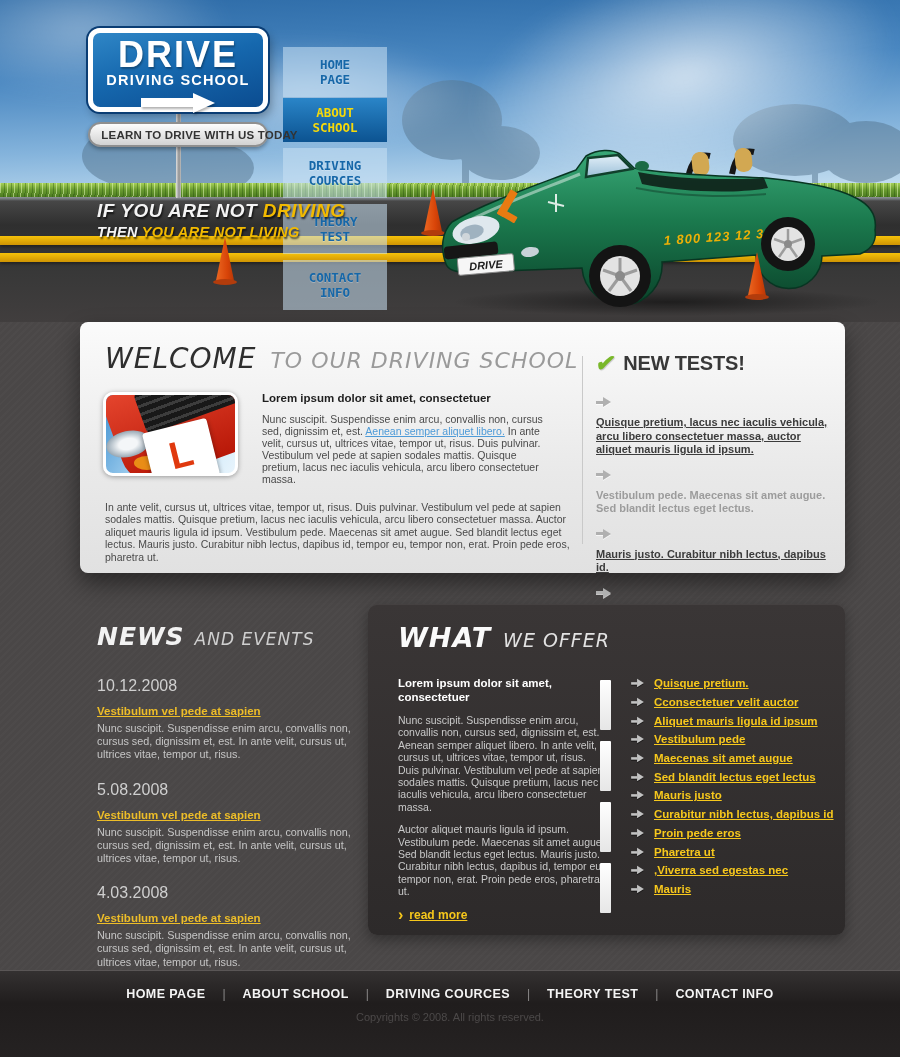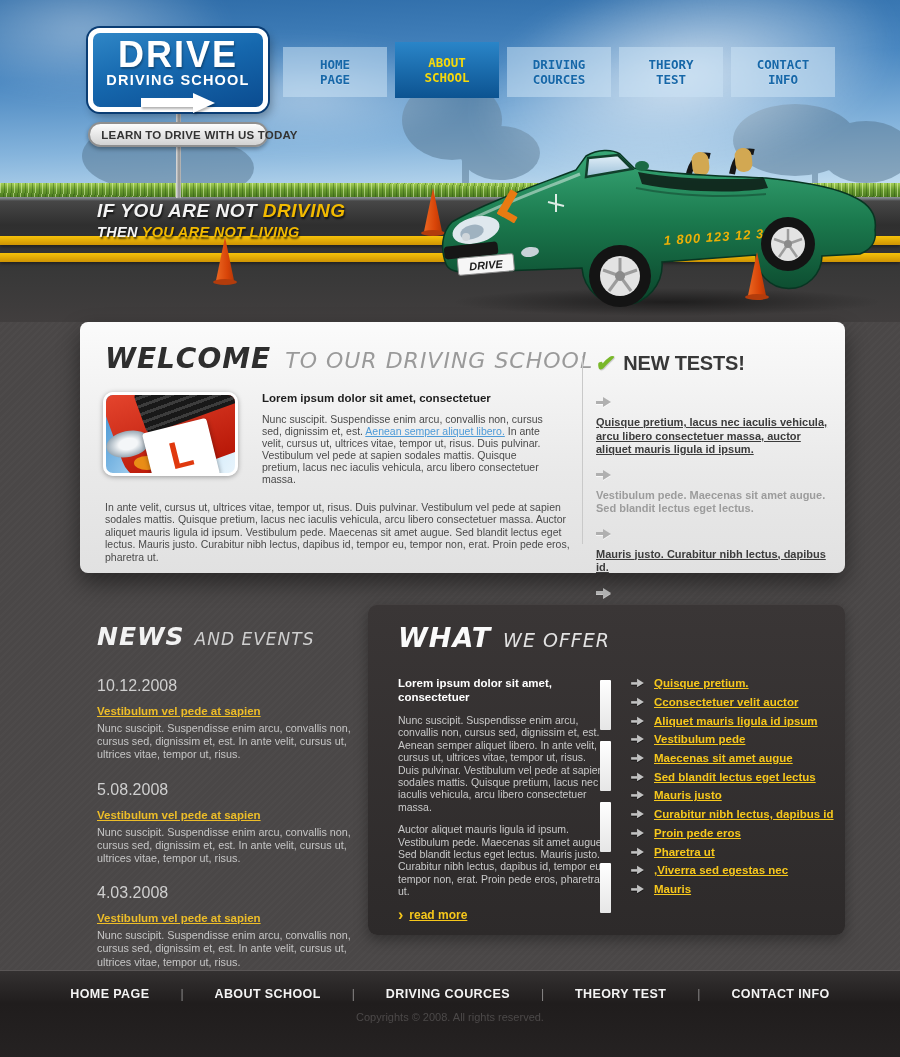--- a/index.html
+++ b/index.html
@@ -42,26 +42,26 @@
   .sign-arrow{position:relative;margin:5px auto 0;width:86px;height:20px;filter:drop-shadow(1px 2px 1px rgba(0,0,0,.3));}
   .sign-arrow i{position:absolute;left:6px;top:5px;width:52px;height:9px;background:#fff;}
   .sign-arrow b{position:absolute;left:58px;top:0;width:0;height:0;
         border-left:22px solid #fff;border-top:10px solid transparent;border-bottom:10px solid transparent;}
   .badge{position:absolute;left:88px;top:122px;width:180px;height:25px;z-index:5;
         border-radius:13px;background:linear-gradient(180deg,#fdfdfd,#d2d2d2);
         border:2px solid #8f8f8f;box-shadow:0 2px 4px rgba(0,0,0,.35);
         display:flex;align-items:center;justify-content:center;
         font-size:11.5px;font-weight:bold;color:#333;letter-spacing:.2px;white-space:nowrap;padding-left:43px;}
 
-  .tabs{position:absolute;left:283px;top:42px;display:flex;align-items:flex-start;gap:8px;z-index:4;}
+  .tabs{position:absolute;left:283px;top:42px;display:flex;align-items:center;gap:1px;z-index:4;flex-direction:column;}
   .tab{width:104px;height:50px;margin-top:5px;display:flex;flex-direction:column;align-items:center;justify-content:center;
        background:rgba(202,226,244,.55);color:#1667a8;cursor:pointer;
        font-family:"DejaVu Sans Mono",monospace;font-weight:bold;font-size:12.5px;line-height:15px;
        text-shadow:0 1px 0 rgba(255,255,255,.25);}
-  .tab.active{margin-top:0;height:56px;background:linear-gradient(180deg,#2a85c8,#0c5391);color:#f6d90a;text-shadow:none;}
+  .tab.active{margin-top:0;height:44px;background:linear-gradient(180deg,#2a85c8,#0c5391);color:#f6d90a;text-shadow:none;}
 
   .slogan{position:absolute;left:97px;top:200px;z-index:6;font-style:italic;font-weight:bold;}
   .sl1{font-size:19px;color:#f4f4f4;letter-spacing:.5px;text-shadow:1px 2px 2px rgba(0,0,0,.7);}
   .sl2{font-size:14.5px;color:#f4f4f4;margin-top:2px;letter-spacing:.3px;text-shadow:1px 2px 2px rgba(0,0,0,.7);}
   .yl{color:#f2ba00;}
 
   .cone{position:absolute;width:26px;height:48px;z-index:7;}
   .cone-body{position:absolute;left:1px;right:1px;top:0;bottom:4px;
        background:linear-gradient(90deg,#f07028,#d84408 60%,#a83205);
        clip-path:polygon(50% 0,88% 100%,12% 100%);}
@@ -72,21 +72,21 @@
 
   .car-shadow{position:absolute;left:452px;top:288px;width:430px;height:28px;z-index:5;
        background:radial-gradient(closest-side,rgba(0,0,0,.5),rgba(0,0,0,0));}
   .car{position:absolute;left:436px;top:144px;z-index:6;}
 
   
   .welcome-box{position:absolute;left:80px;top:322px;width:765px;height:251px;border-radius:8px;
        background:linear-gradient(180deg,#fbfbfb,#e9e9e9 60%,#e1e1e1);
        box-shadow:0 10px 22px rgba(0,0,0,.45);}
   .w-title{position:absolute;left:25px;top:20px;font-style:italic;white-space:nowrap;}
-  .w-title strong{font-family:"DejaVu Sans",sans-serif;font-size:28px;font-weight:bold;color:#2e2e2e;letter-spacing:1px;}
+  .w-title strong{font-family:"DejaVu Sans",sans-serif;font-size:28px;font-weight:normal;color:#2e2e2e;letter-spacing:1px;}
   .w-title span{font-family:"DejaVu Sans",sans-serif;font-size:22px;color:#9a9a9a;margin-left:14px;letter-spacing:1px;}
   .thumb{position:absolute;left:23px;top:70px;width:135px;height:84px;border:3px solid #fff;border-radius:10px;
        overflow:hidden;box-shadow:0 1px 5px rgba(0,0,0,.35);
        background:linear-gradient(120deg,#3f90d0,#bfe2f8 55%,#e8f4fc);}
   .t-red{position:absolute;right:-30px;top:-34px;width:155px;height:105px;transform:rotate(-20deg);
        background:linear-gradient(#e84830,#b81808);border-radius:12px 0 0 30px;}
   .t-grille{position:absolute;right:-14px;top:-22px;width:112px;height:44px;transform:rotate(-20deg);
        background:repeating-linear-gradient(180deg,#181818 0 5px,#3c3c3c 5px 8px);border-radius:6px;}
   .t-light{position:absolute;left:0;bottom:16px;width:44px;height:26px;border-radius:50%;transform:rotate(-12deg);
        background:radial-gradient(#f4f6f8 30%,#98a8b4 70%,#5c6a74);}
@@ -142,21 +142,21 @@
   .bar1{top:76px;}.bar2{top:137px;}.bar3{top:198px;}.bar4{top:259px;}
   .offer-links{position:absolute;left:262px;top:70px;width:205px;}
   .offer-link{display:flex;align-items:center;gap:9px;height:18.7px;}
   .offer-link .arr{color:#c2c2c2;filter:drop-shadow(0 1px 0 rgba(0,0,0,.6));transform:scale(.85);}
   .offer-link a{color:#f7c81c;font-weight:bold;font-size:11.5px;text-decoration:underline;white-space:nowrap;cursor:pointer;}
 
   
   .footer{position:absolute;left:0;top:970px;width:900px;height:87px;
        background:linear-gradient(180deg,#343131 0,#201d1d 38%,#252222 100%);
        border-top:1px solid #5a5656;}
-  .f-links{display:flex;justify-content:center;align-items:center;gap:31px;padding-top:16px;}
+  .f-links{display:flex;justify-content:center;align-items:center;gap:17px;padding-top:16px;}
   .f-link{color:#f4f4f4;font-weight:bold;font-size:12.5px;letter-spacing:.4px;cursor:pointer;white-space:nowrap;}
   .f-sep{color:#8a8888;font-size:12px;}
   .f-copy{text-align:center;color:#4c4949;font-size:11px;margin-top:10px;}
 </style>
 </head>
 <body>
 
 <div class="page">
 
   <div class="hero">

